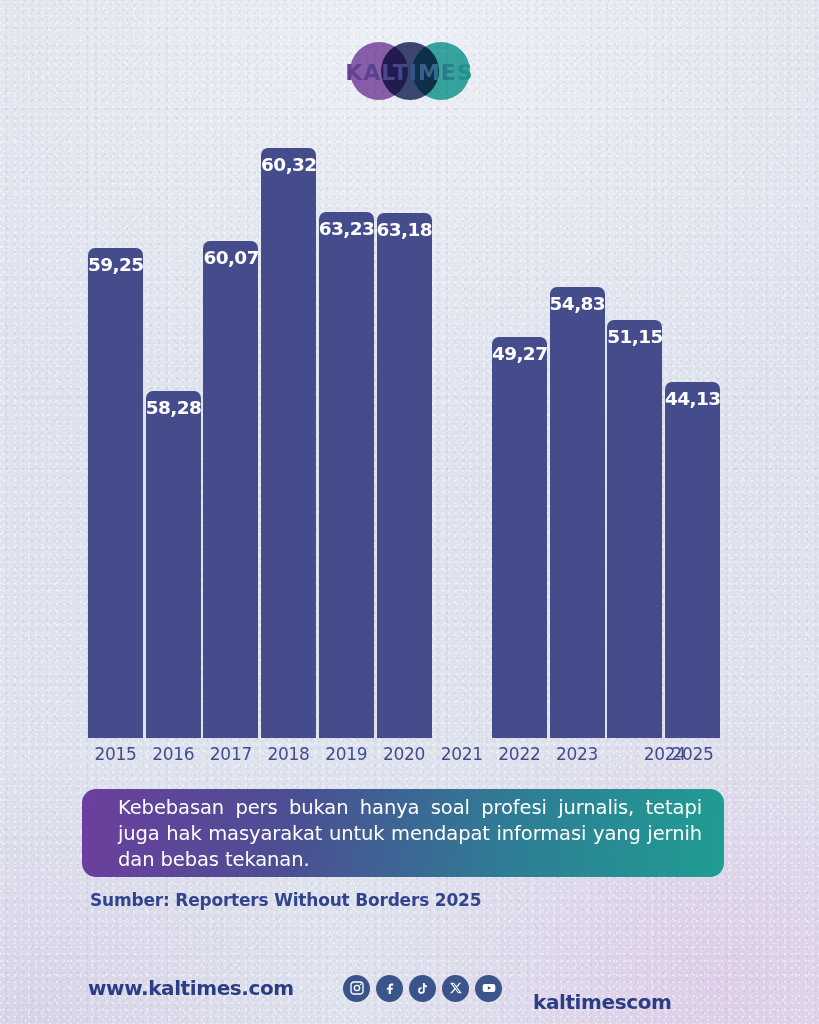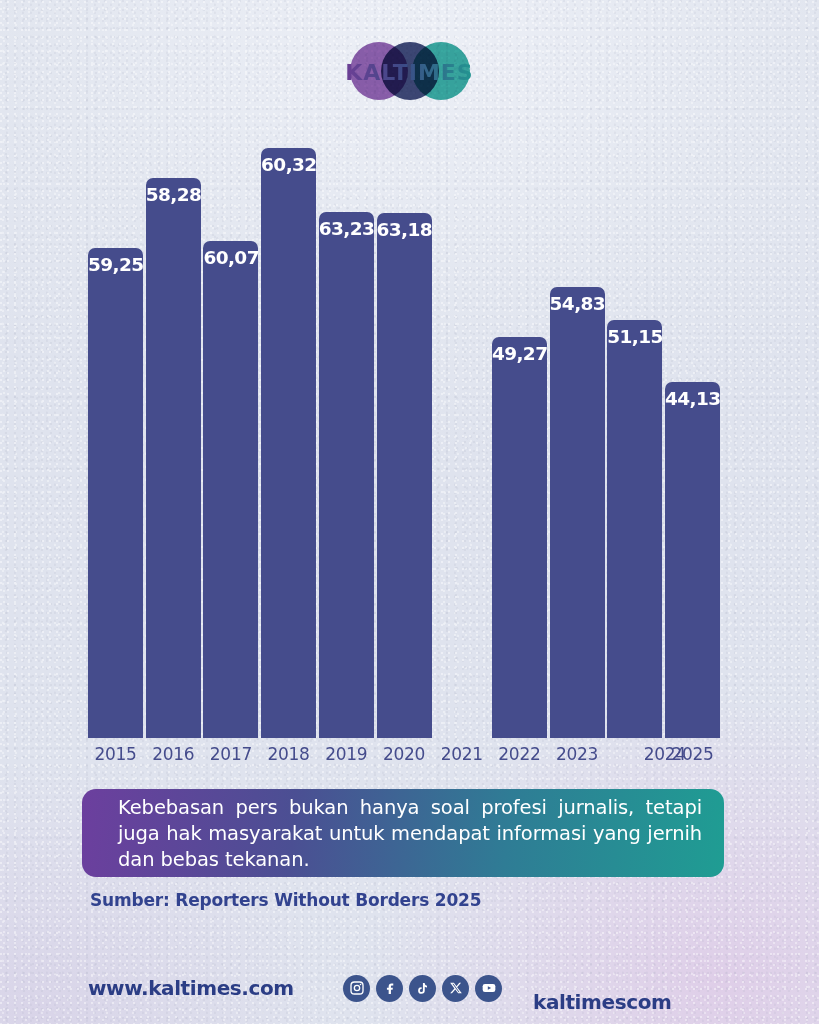--- a/index.html
+++ b/index.html
@@ -156,21 +156,21 @@
   </div>
 
 
   <div id="chart">
       <div class="bar-col" style="left: 0px;">
         <div class="bar" style="height: 490.222px; background: rgb(69, 76, 140);">
           <div class="bar-label">59,25</div>
         </div>
       </div>
       <div class="bar-col" style="left: 57.7px;">
-        <div class="bar" style="height: 560px; background: rgb(69, 76, 140);">
+        <div class="bar" style="height: 347px; background: rgb(69, 76, 140);">
           <div class="bar-label">58,28</div>
         </div>
       </div>
       <div class="bar-col" style="left: 115.4px;">
         <div class="bar" style="height: 497.511px; background: rgb(69, 76, 140);">
           <div class="bar-label">60,07</div>
         </div>
       </div>
       <div class="bar-col" style="left: 173.1px;">
         <div class="bar" style="height: 590px; background: rgb(69, 76, 140);">

